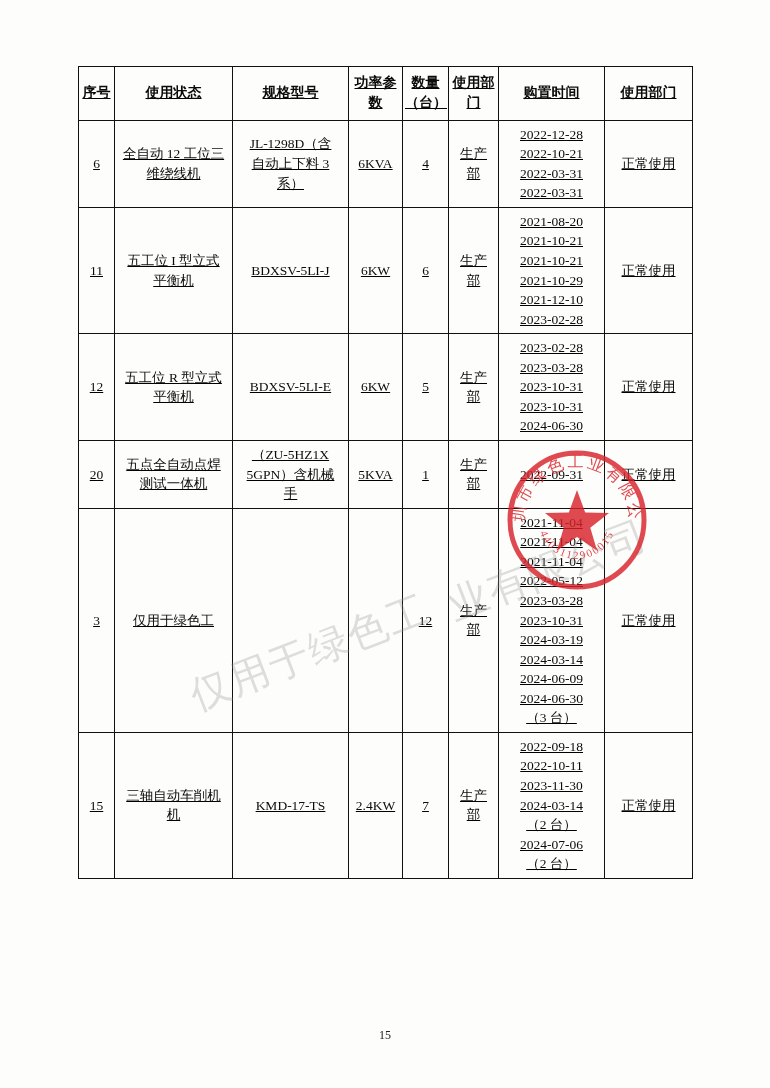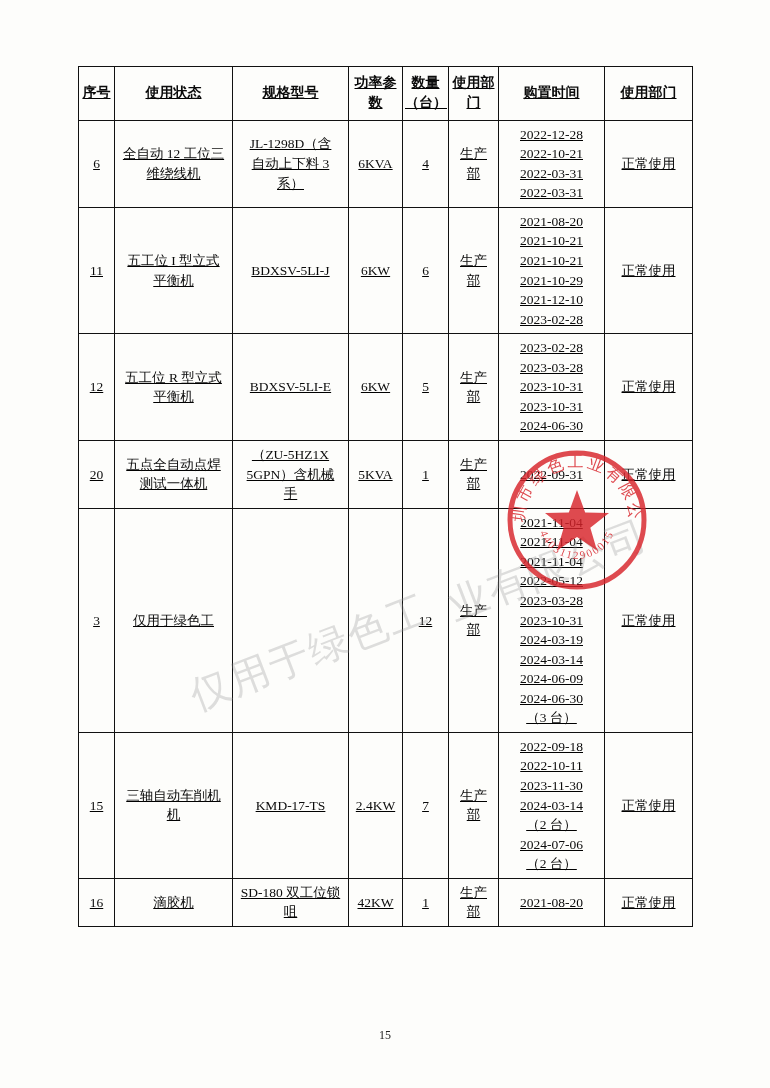--- a/index.html
+++ b/index.html
@@ -249,32 +249,20 @@
           <td>7</td>
           <td class="cell-dept">生产
 部</td>
           <td class="cell-dates">2022-09-18
 2022-10-11
 2023-11-30
 2024-03-14
 （2 台）
 2024-07-06
 （2 台）</td>
-          <td>正常使用</td>
-        </tr>
-        <tr>
-          <td>16</td>
-          <td class="cell-name">滴胶机</td>
-          <td class="cell-model">SD-180 双工位锁
-咀</td>
-          <td>42KW</td>
-          <td>1</td>
-          <td class="cell-dept">生产
-部</td>
-          <td class="cell-dates">2021-08-20</td>
           <td>正常使用</td>
         </tr>
       </tbody>
     </table>
   </div>
 
   <div class="watermark">
     <span class="wm1">仅用于绿色工</span>
     <span class="wm2">业有限公司</span>
   </div>

